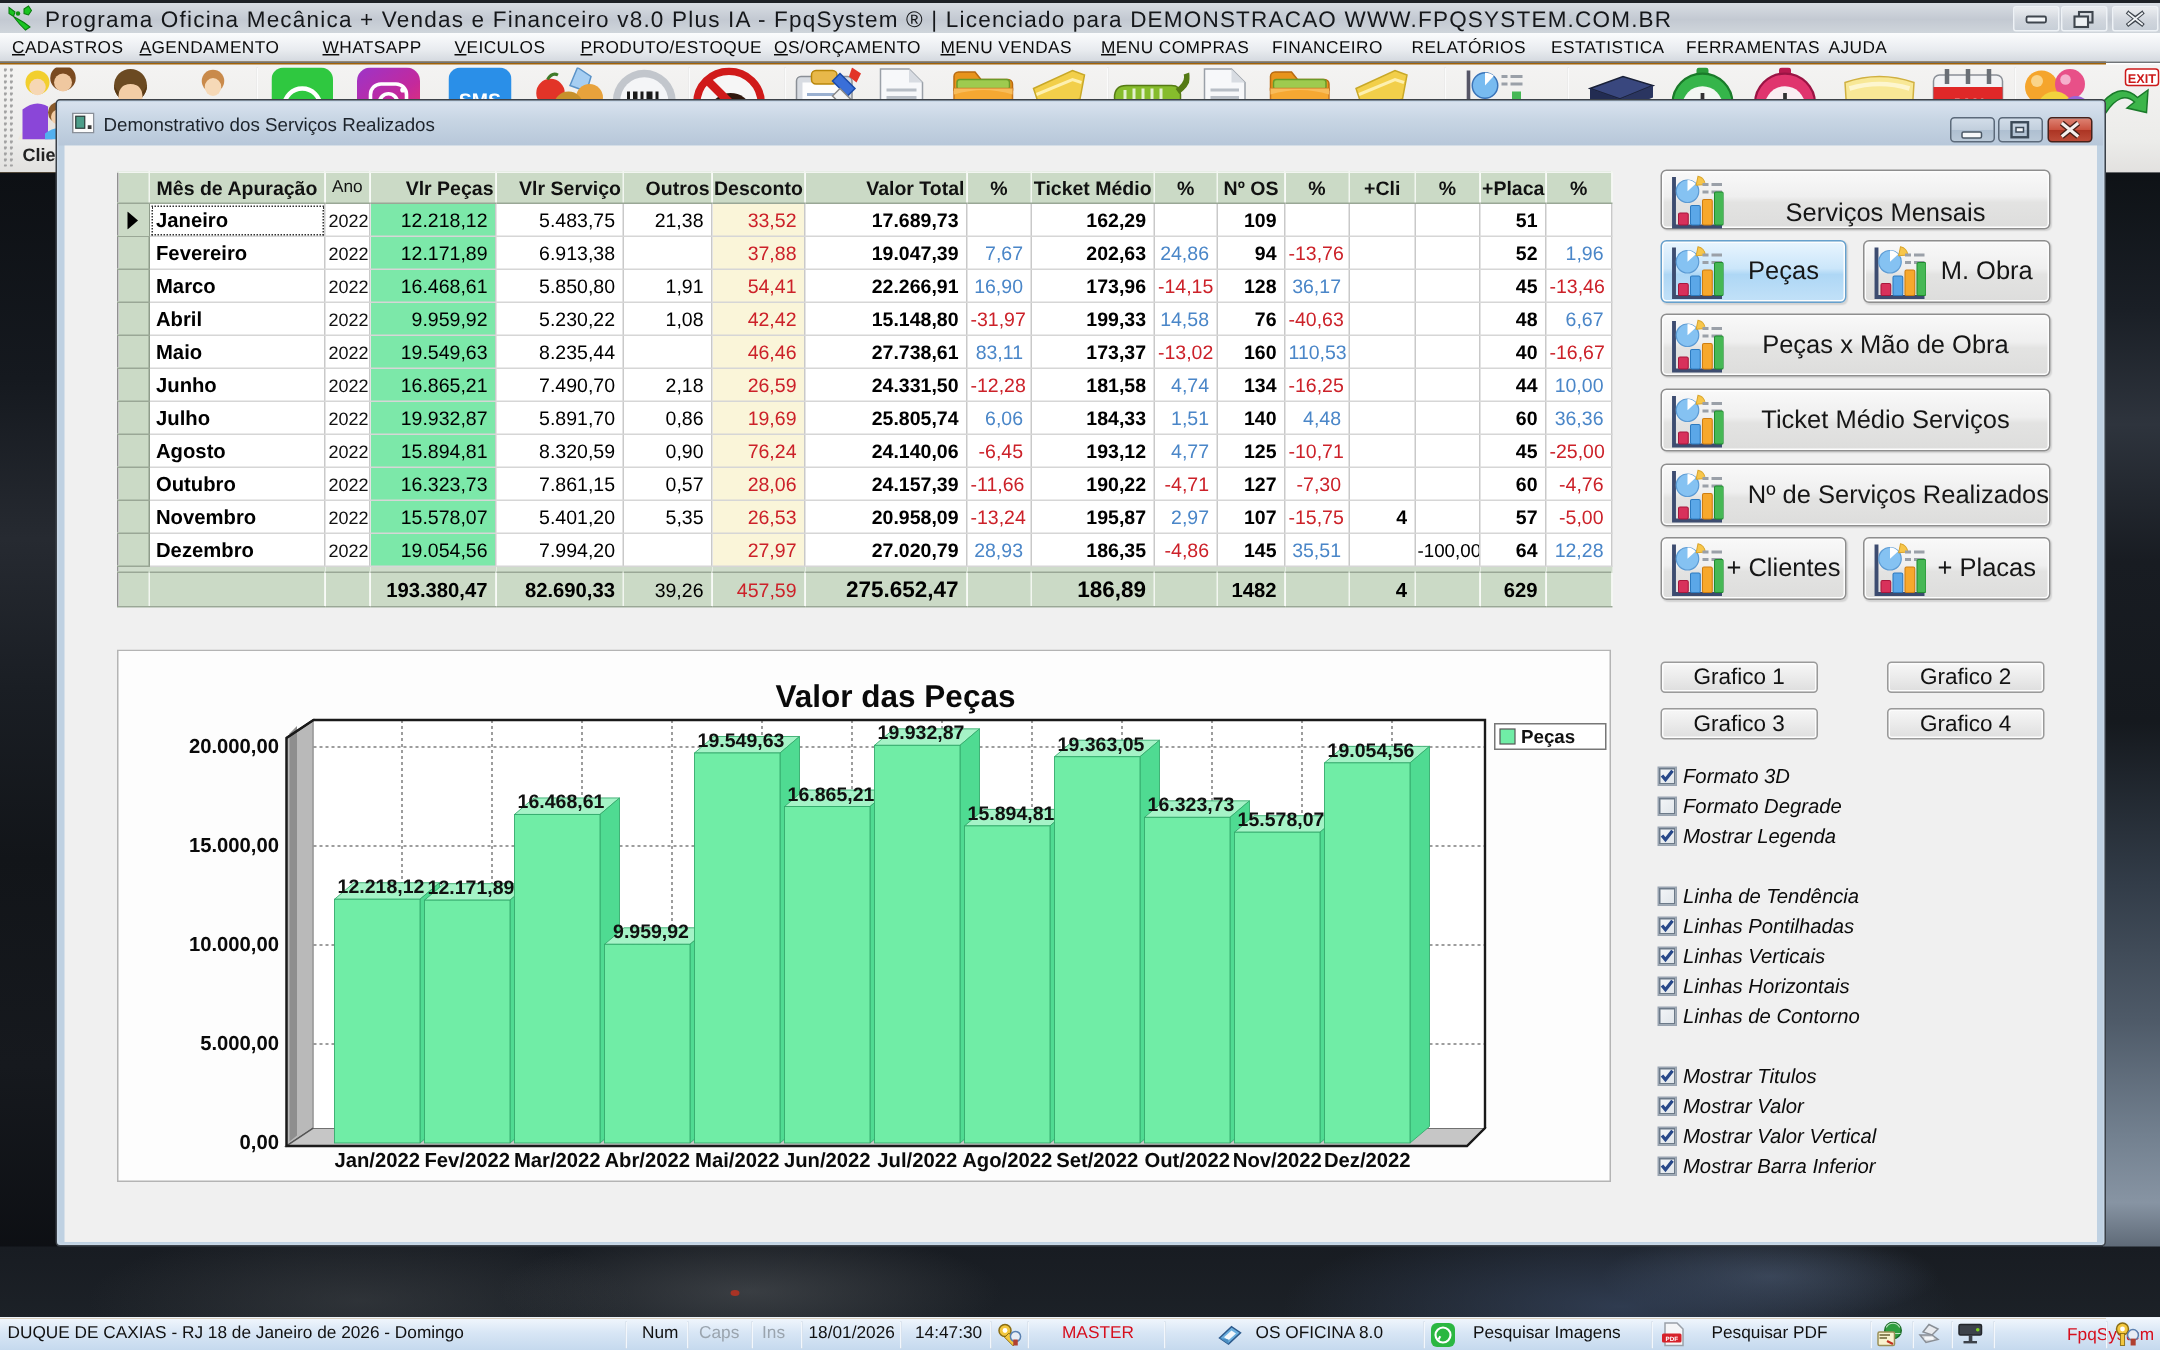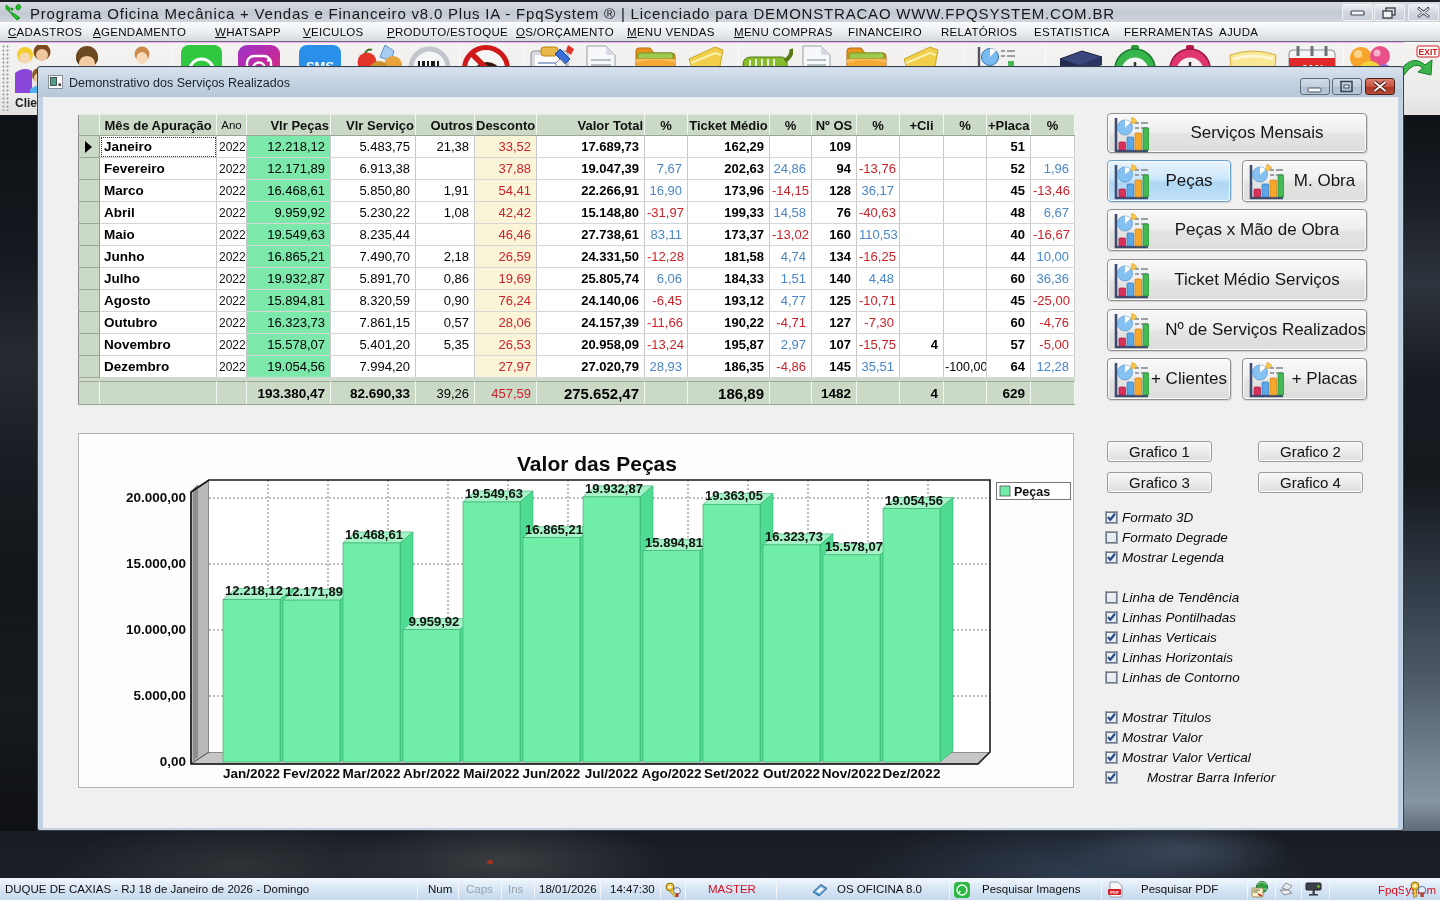--- a/index.html
+++ b/index.html
@@ -1,17 +1,17 @@
 <!DOCTYPE html>
 <html><head>
 <meta charset="utf-8">
 <style>
 * { margin:0; padding:0; box-sizing:border-box; }
 html,body { width:1440px; height:900px; overflow:hidden; font-family:"Liberation Sans", sans-serif; }
-#page { position:relative; width:1404px; height:900px; background:#f0abfc; }
+#page { position:relative; width:1404px; height:900px; background:#a16207; }
 .abs { position:absolute; }
 
 
 #titlebar { position:absolute; left:0; top:0; width:1440px; height:22px;
   background:linear-gradient(180deg,#d8dde3 0%,#c3c9d2 55%,#cfd5db 100%);
   border-top:2px solid #1d2126; }
 #titlebar .ttext { position:absolute; left:30px; top:3px; font-size:15px; letter-spacing:0.8px; color:#15171a; white-space:nowrap; }
 .capbtn { position:absolute; top:2px; width:31px; height:17px; border:1px solid #eef2f6; border-radius:2px;
   background:linear-gradient(180deg,rgba(255,255,255,.55),rgba(190,200,212,.35)); }
 .capbtn svg { position:absolute; left:0; top:0; }
@@ -811,21 +811,21 @@
 <text x="593.5" y="345" font-size="13.5" font-weight="bold" fill="#0a0a0a" text-anchor="middle">Ago/2022</text>
 <text x="653.5" y="345" font-size="13.5" font-weight="bold" fill="#0a0a0a" text-anchor="middle">Set/2022</text>
 <text x="713.5" y="345" font-size="13.5" font-weight="bold" fill="#0a0a0a" text-anchor="middle">Out/2022</text>
 <text x="773.5" y="345" font-size="13.5" font-weight="bold" fill="#0a0a0a" text-anchor="middle">Nov/2022</text>
 <text x="833.5" y="345" font-size="13.5" font-weight="bold" fill="#0a0a0a" text-anchor="middle">Dez/2022</text>
 <rect x="918.5" y="49.5" width="74" height="17" fill="#fff" stroke="#777"></rect>
 <rect x="922" y="53" width="10" height="10" fill="#70eda6" stroke="#555" stroke-width="0.8"></rect>
 <text x="936" y="62.5" font-size="12.5" font-weight="bold" fill="#111">Peças</text>
 </svg>
 
-      <div class="bigbtn" style="left:1064px;top:16px;width:260px;height:40px;display:flex;align-items:center;justify-content:center;padding-left:40px">
+      <div class="bigbtn" style="left:1064px;top:16px;width:260px;height:40px;display:flex;align-items:flex-end;justify-content:center;padding-left:40px">
           <svg width="38" height="39" viewBox="0 0 38 39">
             <path d="M5 2 L5 35 L37 35" fill="none" stroke="#3d4c70" stroke-width="2.6"></path>
             <circle cx="14" cy="11.5" r="7.5" fill="#85c2f2" stroke="#5c9bd4" stroke-width="0.8"></circle>
             <path d="M14 11.5 L19.5 6.5 A7.5 7.5 0 0 0 14 4 Z" fill="#fff"></path>
             <path d="M21 1.5 a6 6 0 0 1 4.8 5.5 l-6 0.5 z" fill="#f7c64a" stroke="#d9a42c" stroke-width="0.7"></path>
             <g stroke="#9aa0a8" stroke-width="2">
               <line x1="24" y1="7" x2="28" y2="7"></line>
               <line x1="30" y1="7" x2="37" y2="7"></line>
               <line x1="24" y1="12" x2="28" y2="12"></line>
               <line x1="30" y1="12" x2="37" y2="12"></line>
@@ -1026,21 +1026,21 @@
           <svg style="position:absolute;left:0px;top:0px" width="11" height="11" viewBox="0 0 11 11">
             <path d="M2 5 L4.3 7.8 L9 1.8" fill="none" stroke="#274889" stroke-width="2.2"></path>
           </svg>
         </div>
 <div class="cblabel" style="left:1079px;top:653px">Mostrar Valor Vertical</div>
 <div class="cb" style="left:1062px;top:674px">
           <svg style="position:absolute;left:0px;top:0px" width="11" height="11" viewBox="0 0 11 11">
             <path d="M2 5 L4.3 7.8 L9 1.8" fill="none" stroke="#274889" stroke-width="2.2"></path>
           </svg>
         </div>
-<div class="cblabel" style="left:1104px;top:673px">Mostrar Barra Inferior</div>
+<div class="cblabel" style="left:1079px;top:673px">Mostrar Barra Inferior</div>
     </div>
   </div>
 
   <div id="statusbar">
     <span class="st" style="left:5px">DUQUE DE CAXIAS - RJ 18 de Janeiro de 2026 - Domingo</span>
     <div class="sep" style="left:417px"></div>
     <span class="st" style="left:428px">Num</span>
     <div class="sep" style="left:458px"></div>
     <span class="st" style="left:466px;color:#9aa4ae">Caps</span>
     <div class="sep" style="left:501px"></div>

